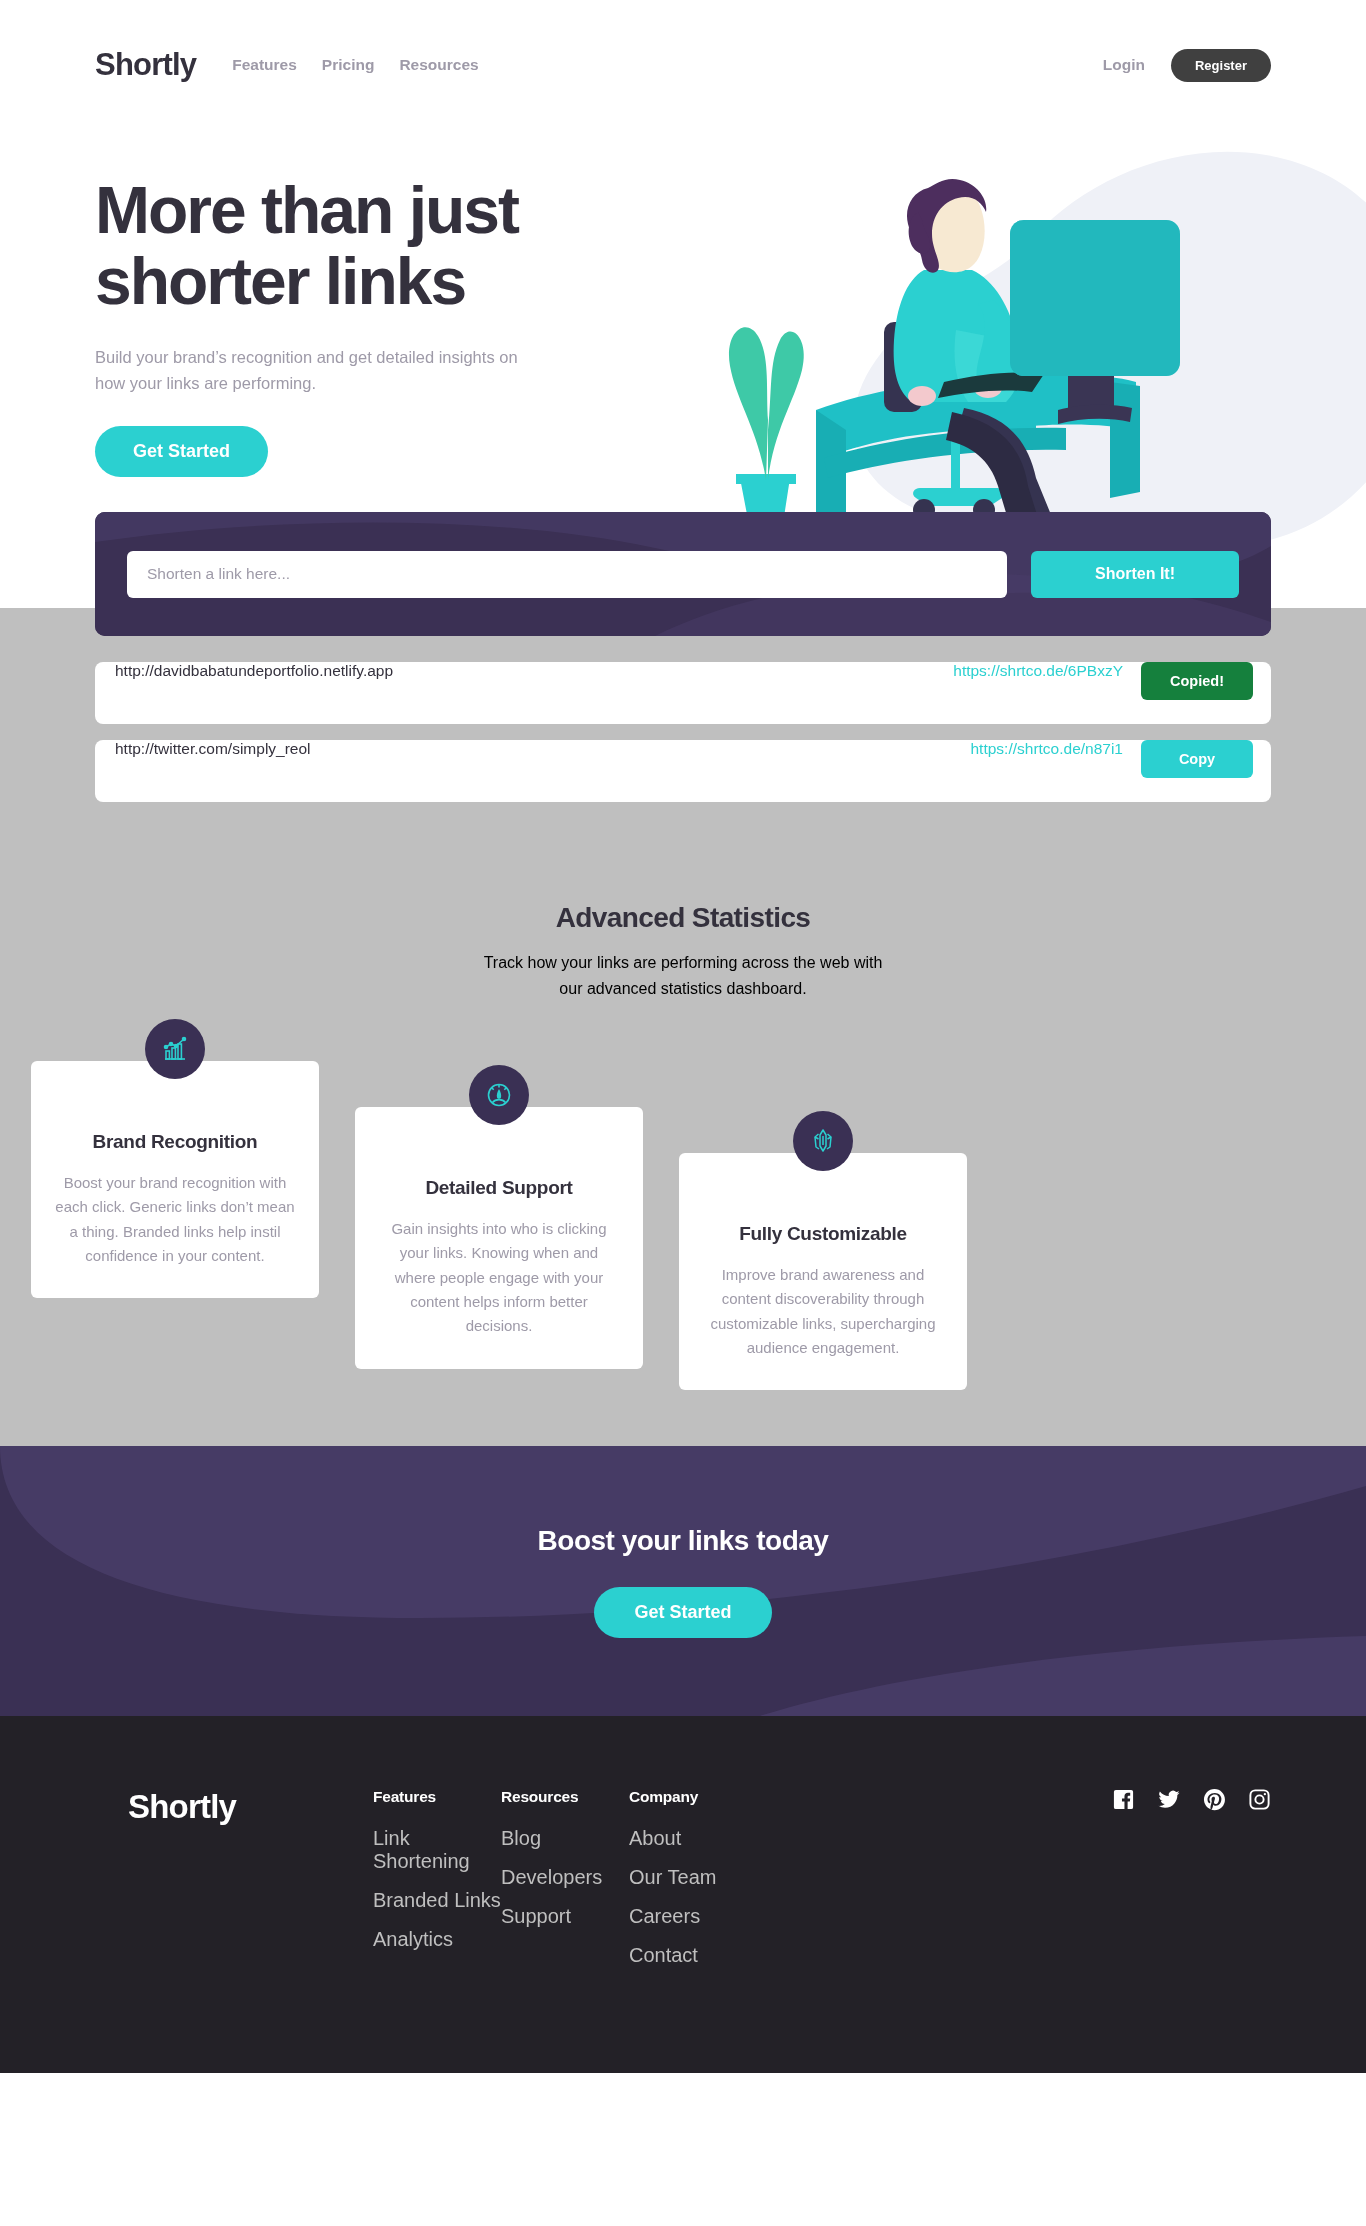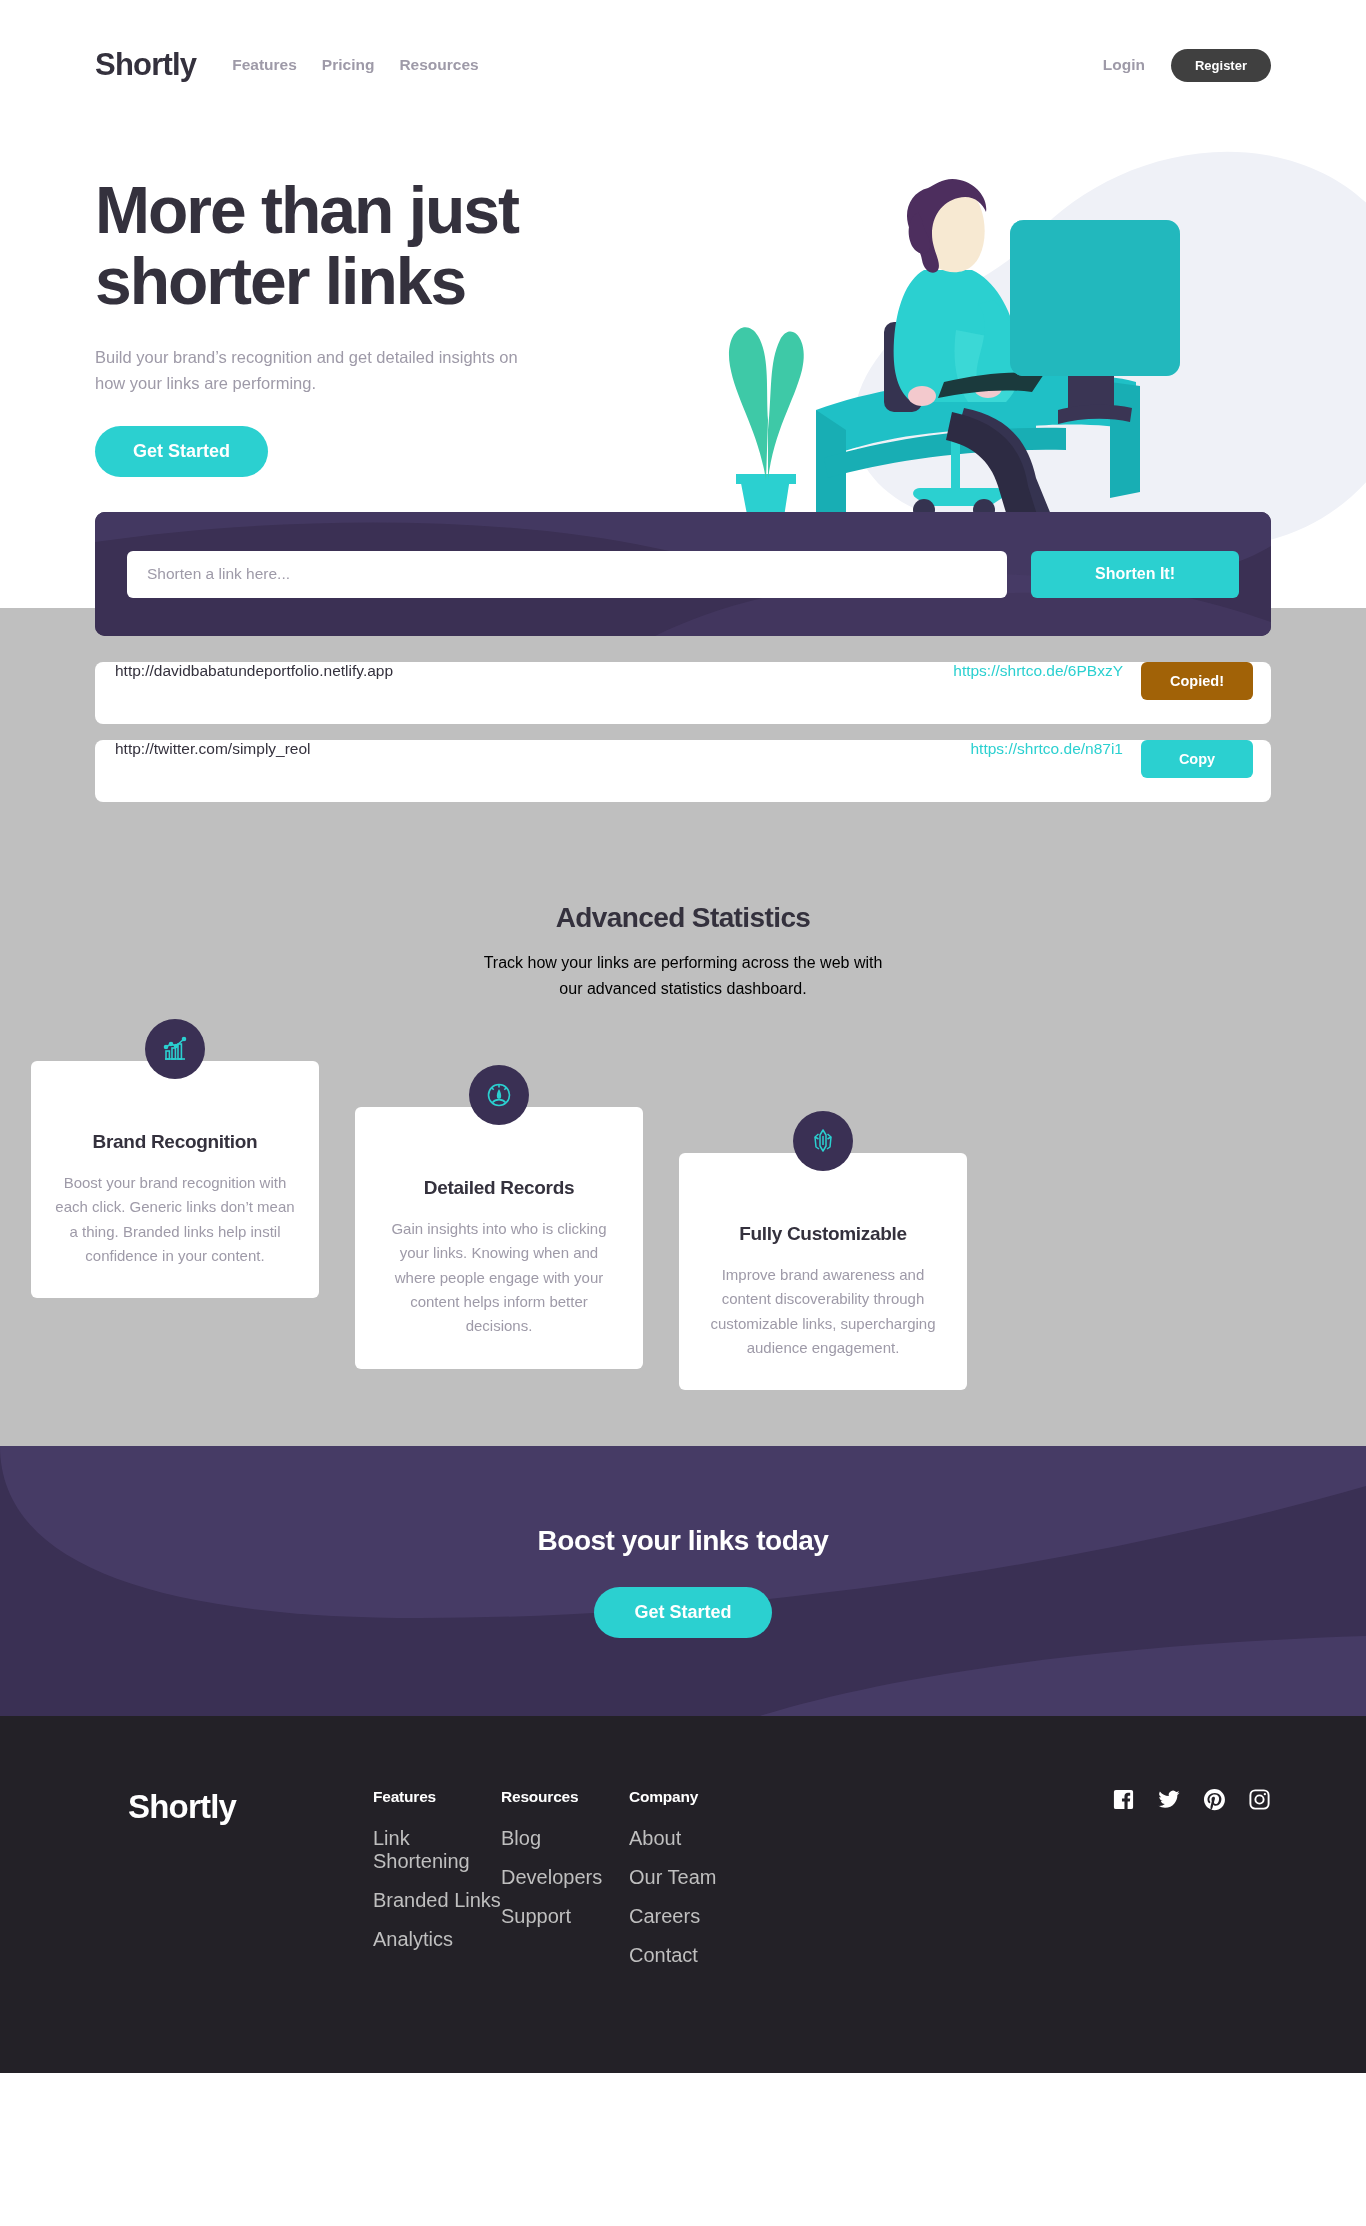--- a/index.html
+++ b/index.html
@@ -192,21 +192,21 @@
     height: 38px;
     border: none;
     border-radius: 6px;
     color: #ffffff;
     font-size: 14.5px;
     font-weight: 600;
     cursor: pointer;
     font-family: "Liberation Sans", sans-serif;
   }
   .copy-btn.copy { background: #2bd0d0; }
-  .copy-btn.copied { background: #a16207; }
+  .copy-btn.copied { background: #15803d; }
 
   
   .stats-head { text-align: center; margin-top: 100px; }
   .stats-title {
     font-size: 28px;
     font-weight: bold;
     color: #34313d;
     letter-spacing: -0.6px;
   }
   .stats-sub {
@@ -469,21 +469,21 @@
         <div class="card-icon">
           <svg width="28" height="28" viewBox="0 0 28 28" fill="none" stroke="#2bd0d0" stroke-width="1.6" xmlns="http://www.w3.org/2000/svg">
             <circle cx="14" cy="14" r="10.5"></circle>
             <line x1="14" y1="3.5" x2="14" y2="6.5"></line>
             <line x1="6.6" y1="6.6" x2="8.7" y2="8.7"></line>
             <line x1="21.4" y1="6.6" x2="19.3" y2="8.7"></line>
             <path d="M14 8 C15.8 11 16.6 14 16 16.4 C15.6 18.2 12.4 18.2 12 16.4 C11.4 14 12.2 11 14 8 Z" fill="#2bd0d0" stroke="none"></path>
             <path d="M7.5 21.5 C9 19.6 11.3 18.6 14 18.6 C16.7 18.6 19 19.6 20.5 21.5"></path>
           </svg>
         </div>
-        <div class="card-title">Detailed Records</div>
+        <div class="card-title">Detailed Support</div>
         <div class="card-desc">Gain insights into who is clicking your links. Knowing when and where people engage with your content helps inform better decisions.</div>
       </div>
 
       <div class="card card-3">
         <div class="card-icon">
           <svg width="28" height="28" viewBox="0 0 28 28" fill="none" stroke="#2bd0d0" stroke-width="1.5" stroke-linejoin="round" xmlns="http://www.w3.org/2000/svg">
             <path d="M14 3 L17 8 L17 19 L14 24 L11 19 L11 8 Z"></path>
             <line x1="14" y1="9" x2="14" y2="18"></line>
             <path d="M9.5 7 L6 10 L7 20 L10 22"></path>
             <path d="M18.5 7 L22 10 L21 20 L18 22"></path>

